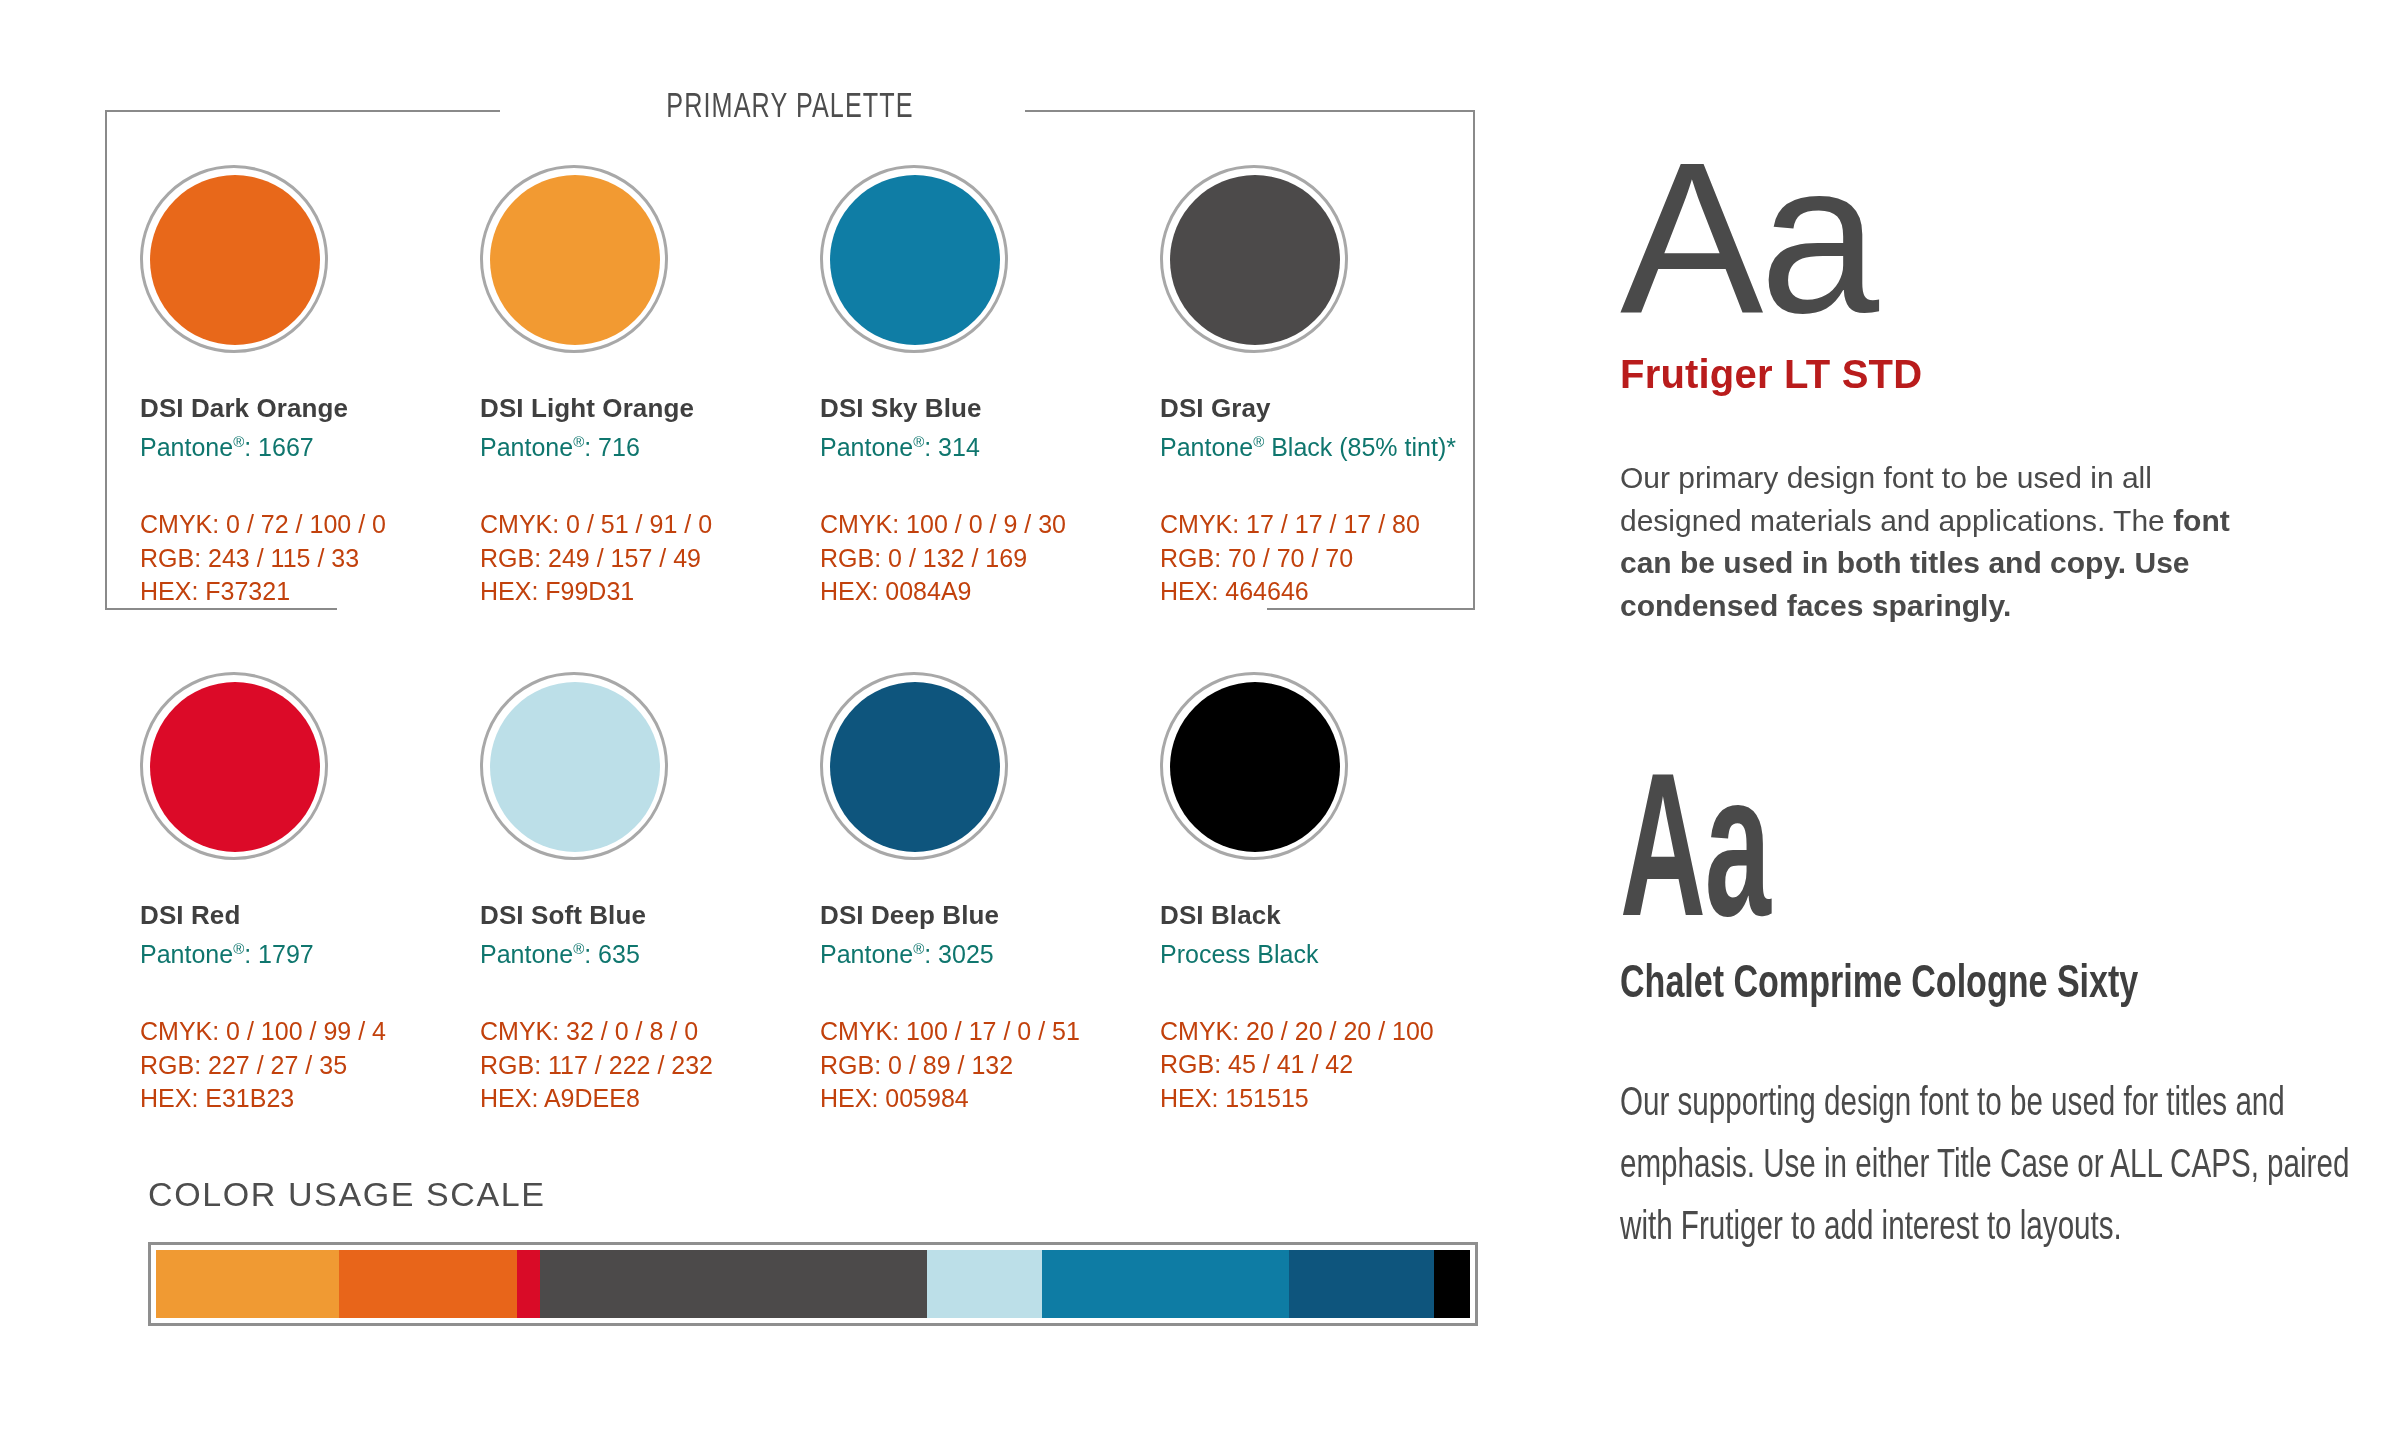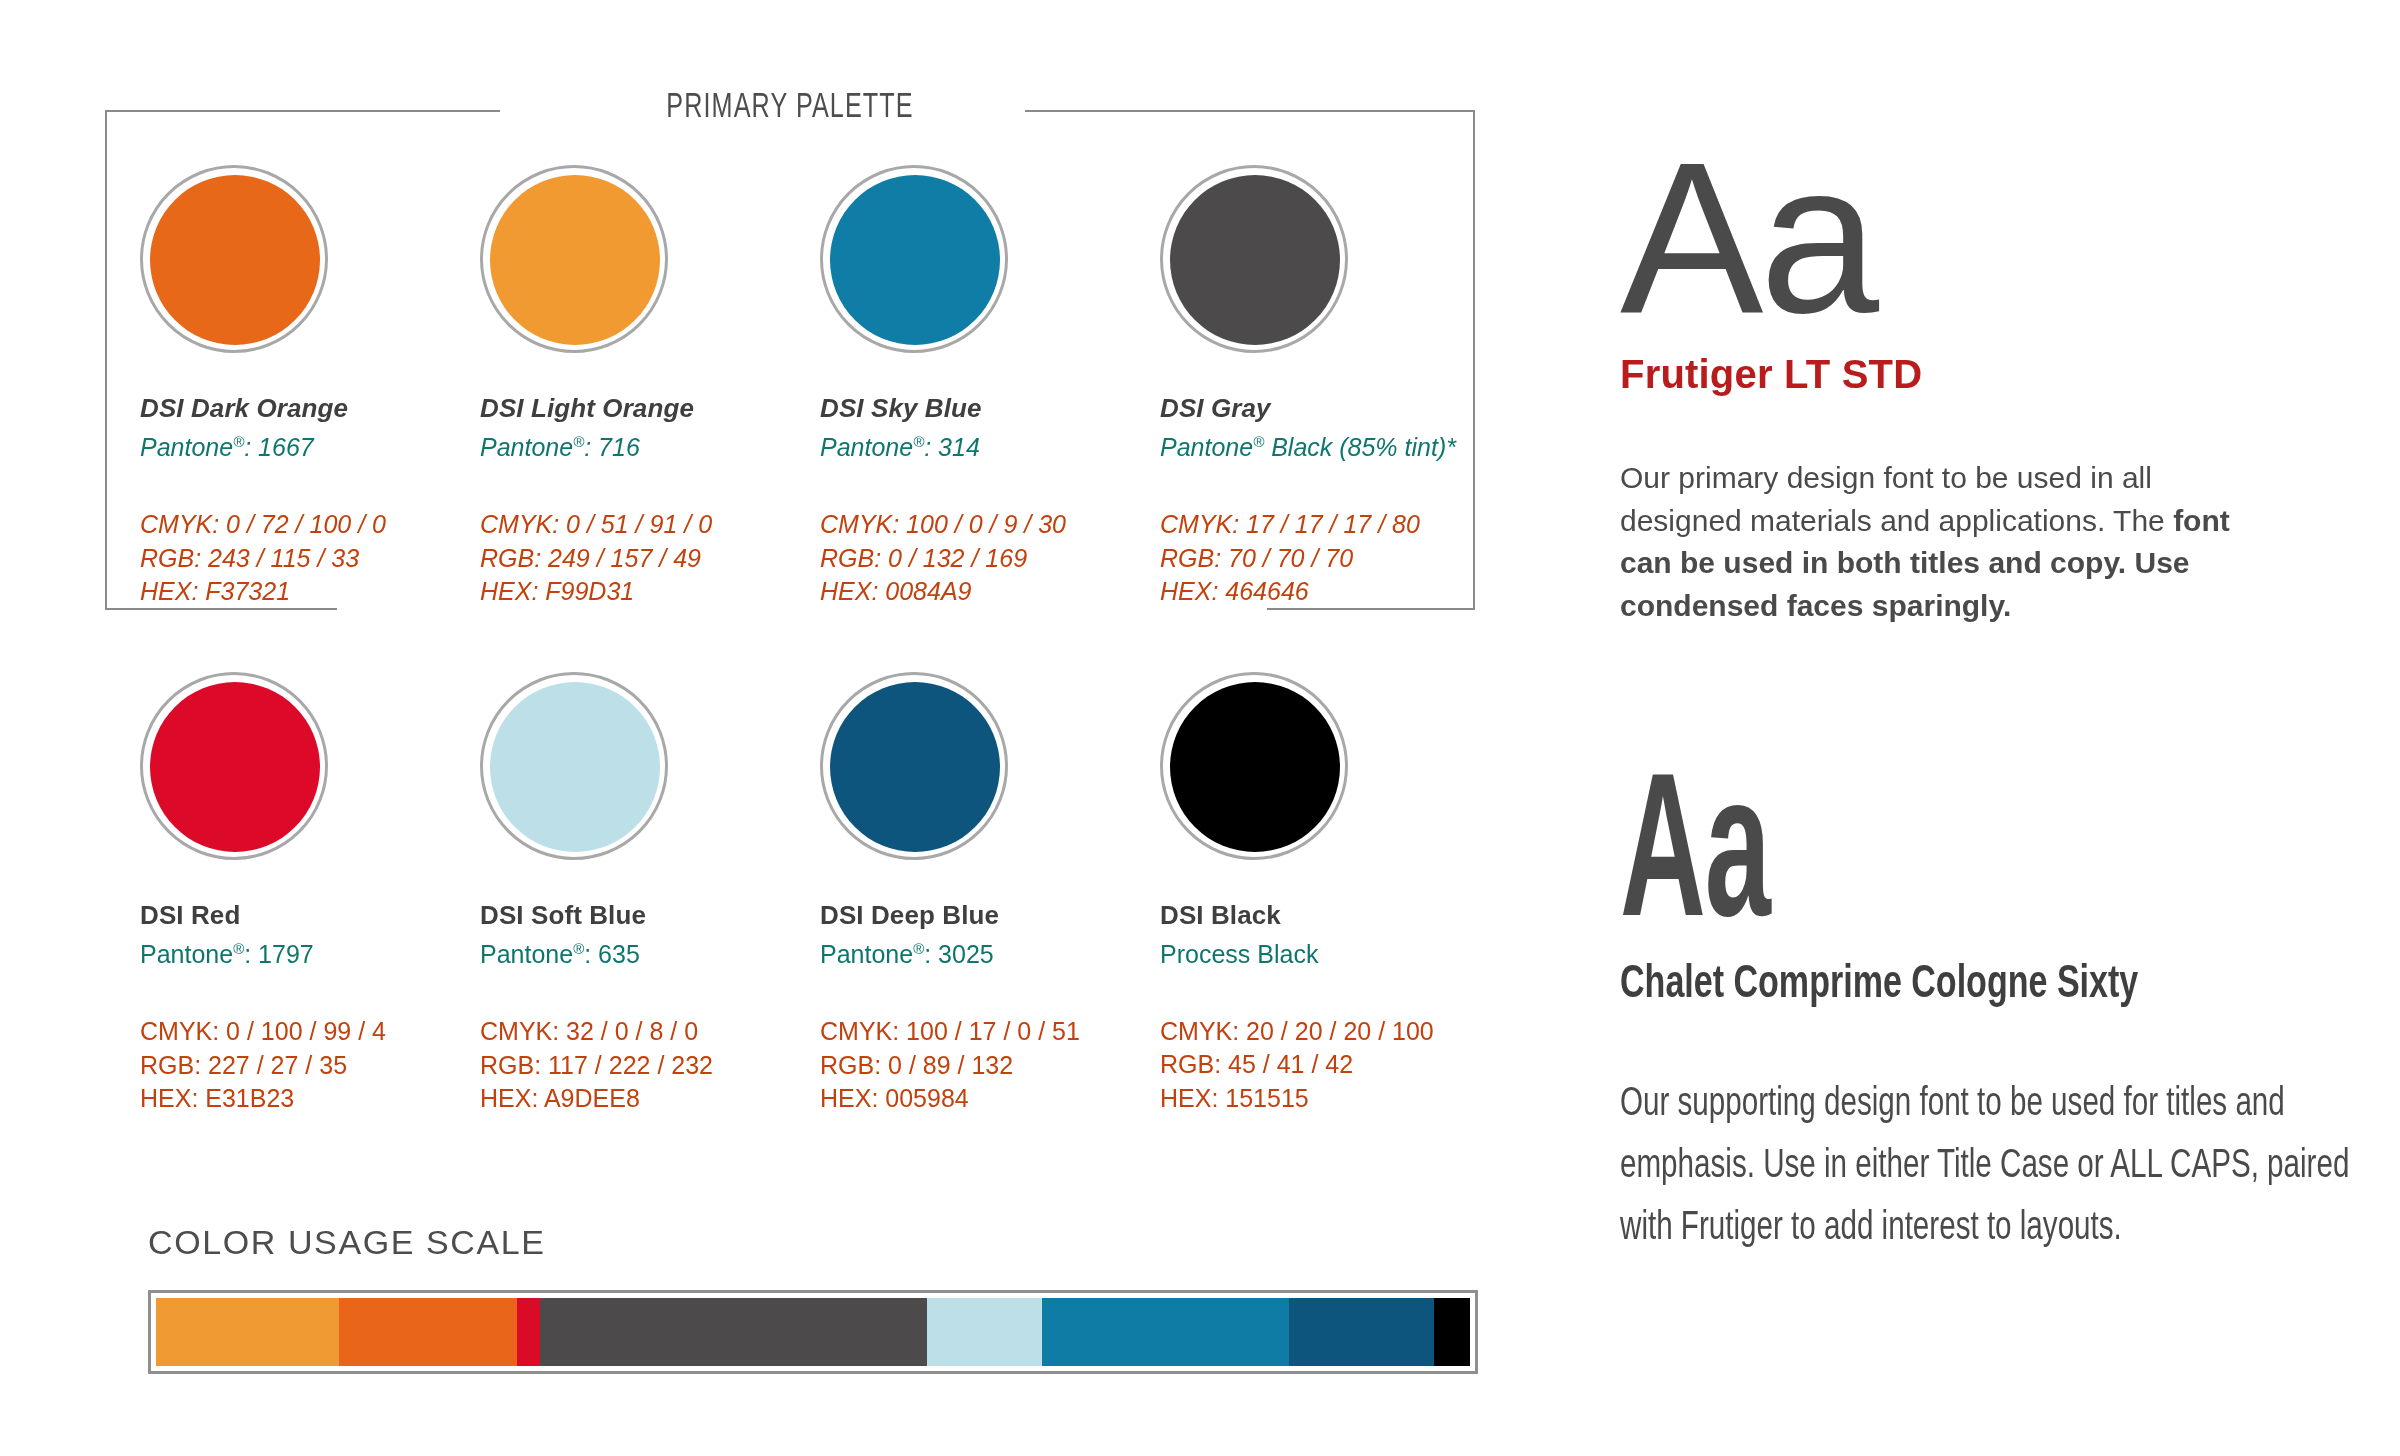--- a/index.html
+++ b/index.html
@@ -65,21 +65,21 @@
     white-space: nowrap;
   }
 
   
   .swatch-row {
     position: absolute;
     left: 0;
     width: 1560px;
     height: 470px;
   }
-  .row-1 { top: 165px; font-style: italic; }
+  .row-1 { top: 165px; }
   .row-2 { top: 672px; }
 
   .swatch {
     position: absolute;
     width: 340px;
     top: 0;
   }
   .swatch.c0 { left: 140px; }
   .swatch.c1 { left: 480px; }
   .swatch.c2 { left: 820px; }
@@ -133,21 +133,20 @@
   .usage-section {
     position: absolute;
     left: 148px;
     top: 1175px;
     width: 1330px;
   }
   .usage-title {
     font-size: 34px;
     letter-spacing: 1.6px;
     color: #4d4d4d;
-    margin-top: 48px;
   }
   .usage-outer {
     margin-top: 28px;
     width: 1330px;
     height: 84px;
     border: 3px solid #8f8f8f;
     box-sizing: border-box;
     padding: 5px;
     background: #ffffff;
   }

